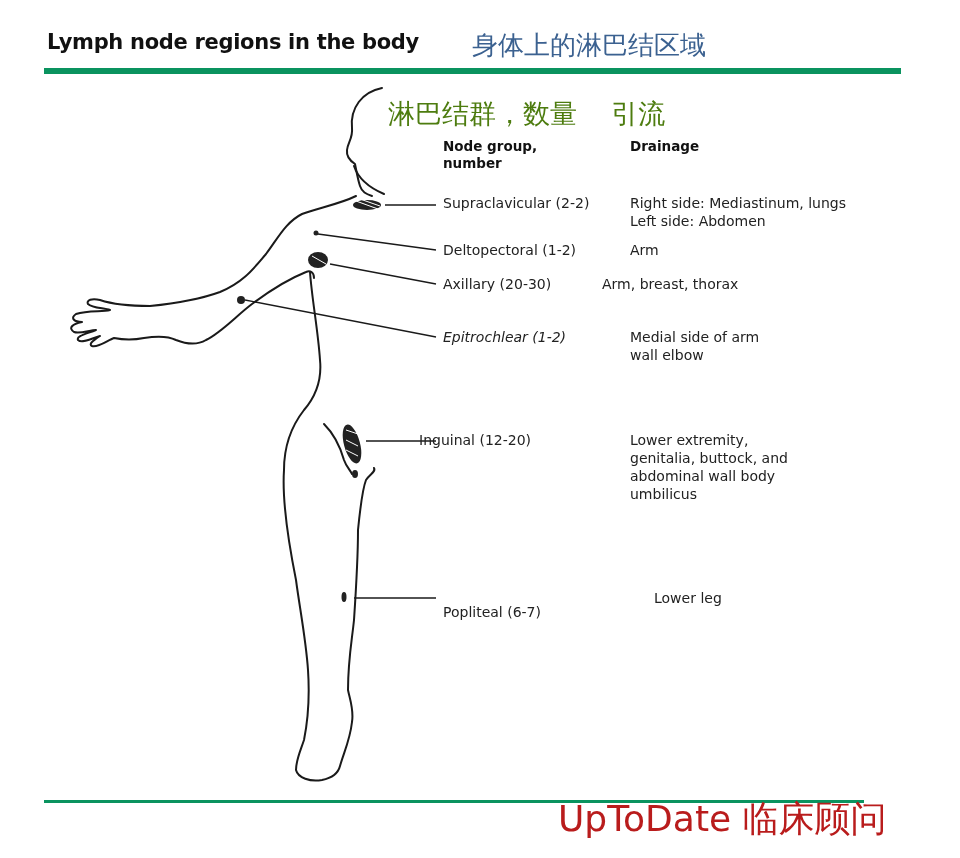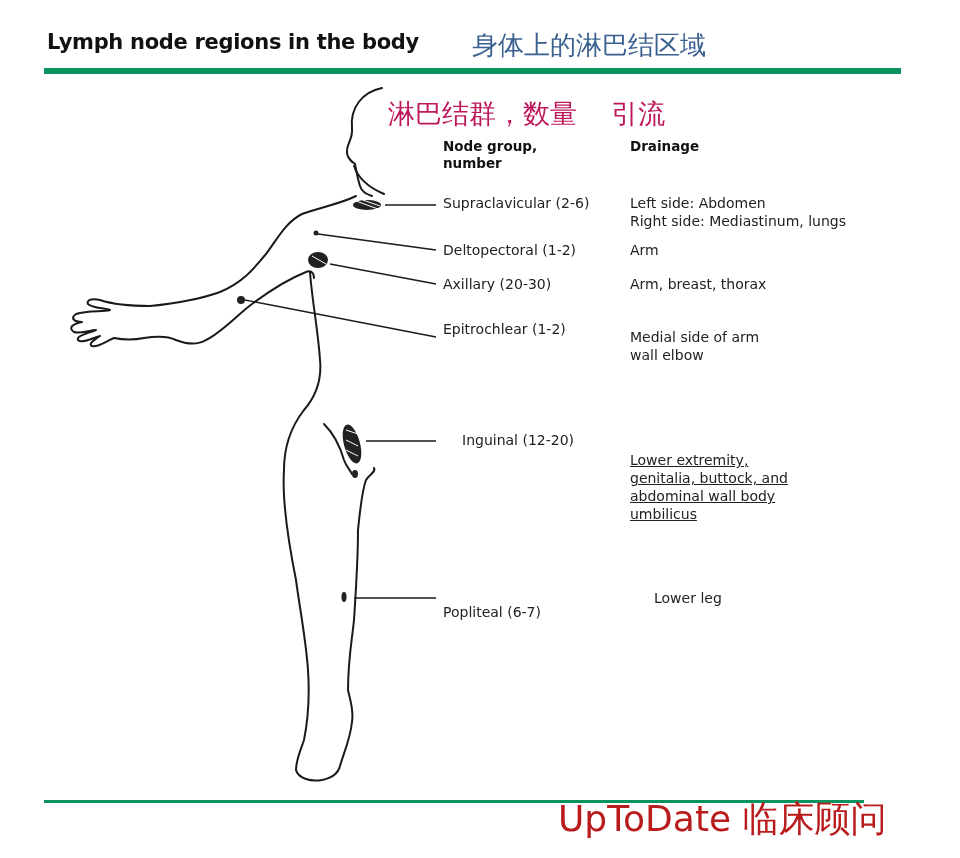--- a/index.html
+++ b/index.html
@@ -2,21 +2,21 @@
 <html><head>
 <meta charset="utf-8">
 <style>
   html, body { margin:0; padding:0; background:#ffffff; }
   body { width:960px; height:858px; position:relative; overflow:hidden; font-family:"DejaVu Sans", sans-serif; color:#1a1a1a; }
   .abs { position:absolute; }
   .title-en { left:47px; top:30px; font-size:21px; font-weight:bold; color:#111; letter-spacing:-0.3px; }
   .title-cn { left:472px; top:28px; font-size:26px; color:#3b6190; font-family:"DejaVu Sans", sans-serif; }
   .rule-top { left:44px; top:68px; width:857px; height:6px; background:#0a935f; }
   .rule-bottom { left:44px; top:800px; width:820px; height:3px; background:#0a935f; }
-  .subtitle-cn { left:388px; top:96px; font-size:27px; color:#be185d; white-space:pre; }
+  .subtitle-cn { left:388px; top:96px; font-size:27px; color:#4d7c0f; white-space:pre; }
   .hdr { font-size:13.5px; font-weight:bold; line-height:17px; color:#111; }
   .cell { font-size:14px; line-height:18px; color:#222; }
   .watermark { left:558px; top:795px; font-size:36px; color:#b91c1c; letter-spacing:0px; font-family:"DejaVu Sans", sans-serif; font-weight:400; }
   svg.figure { position:absolute; left:0; top:0; }
 </style>
 </head>
 <body>
 
 <div class="abs title-en">Lymph node regions in the body</div>
 <div class="abs title-cn">身体上的淋巴结区域</div>
@@ -65,40 +65,40 @@
     <line x1="354" y1="598" x2="436" y2="598"></line>
   </g>
 </svg>
 
 <div class="abs hdr" style="left:443px; top:138px;">
   <div>Node group,</div>
   <div>number</div>
 </div>
 <div class="abs hdr" style="left:630px; top:138px;">Drainage</div>
 
-<div class="abs cell" style="left:443px; top:194px;">Supraclavicular (2-6)</div>
+<div class="abs cell" style="left:443px; top:194px;">Supraclavicular (2-2)</div>
 <div class="abs cell" style="left:630px; top:194px;">
+  <div>Right side: Mediastinum, lungs</div>
   <div>Left side: Abdomen</div>
-  <div>Right side: Mediastinum, lungs</div>
 </div>
 
 <div class="abs cell" style="left:443px; top:241px;">Deltopectoral (1-2)</div>
 <div class="abs cell" style="left:630px; top:241px;">Arm</div>
 
 <div class="abs cell" style="left:443px; top:275px;">Axillary (20-30)</div>
-<div class="abs cell" style="left:630px; top:275px;">Arm, breast, thorax</div>
+<div class="abs cell" style="left:602px; top:275px;">Arm, breast, thorax</div>
 
-<div class="abs cell" style="left:443px; top:320px;">Epitrochlear (1-2)</div>
+<div class="abs cell" style="left:443px; top:328px;font-style:italic;">Epitrochlear (1-2)</div>
 <div class="abs cell" style="left:630px; top:328px;">
   <div>Medial side of arm</div>
   <div>wall elbow</div>
 </div>
 
-<div class="abs cell" style="left:462px; top:431px;">Inguinal (12-20)</div>
-<div class="abs cell" style="left:630px; top:451px;text-decoration:underline;">
+<div class="abs cell" style="left:419px; top:431px;">Inguinal (12-20)</div>
+<div class="abs cell" style="left:630px; top:431px;">
   <div>Lower extremity,</div>
   <div>genitalia, buttock, and</div>
   <div>abdominal wall body</div>
   <div>umbilicus</div>
 </div>
 
 <div class="abs cell" style="left:443px; top:589px;margin-top:14px;">Popliteal (6-7)</div>
 <div class="abs cell" style="left:654px; top:589px;">Lower leg</div>
 
 <div class="abs rule-bottom"></div>

